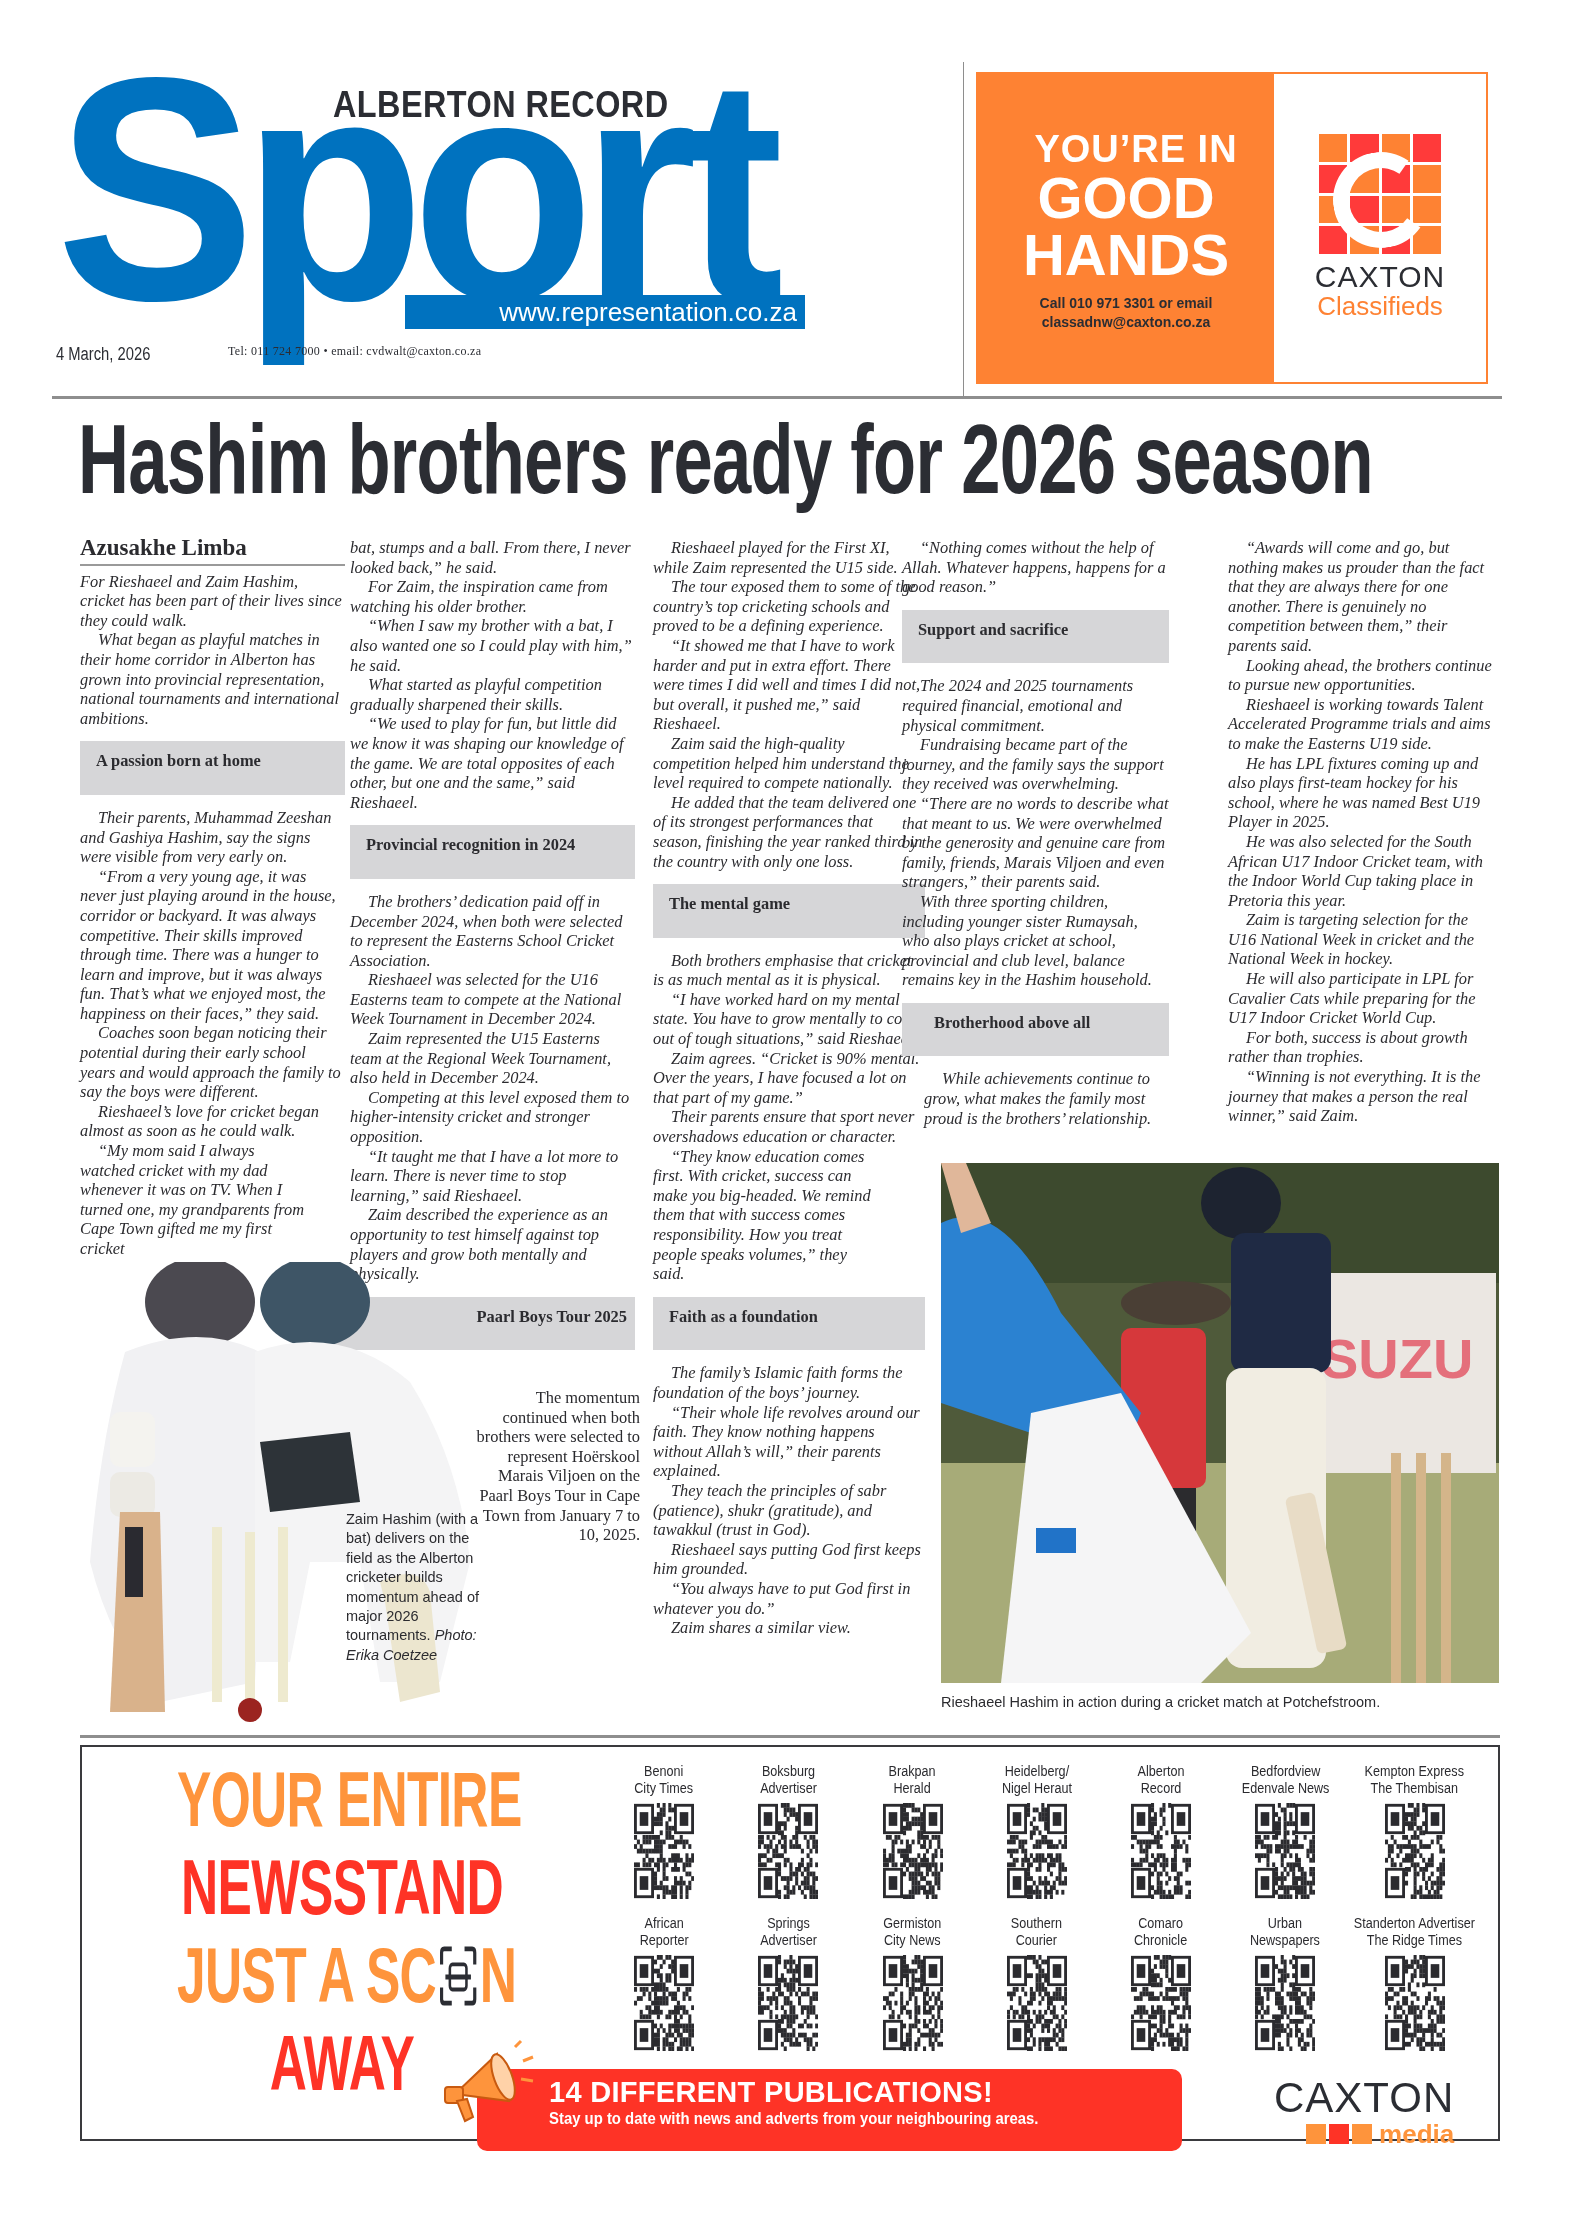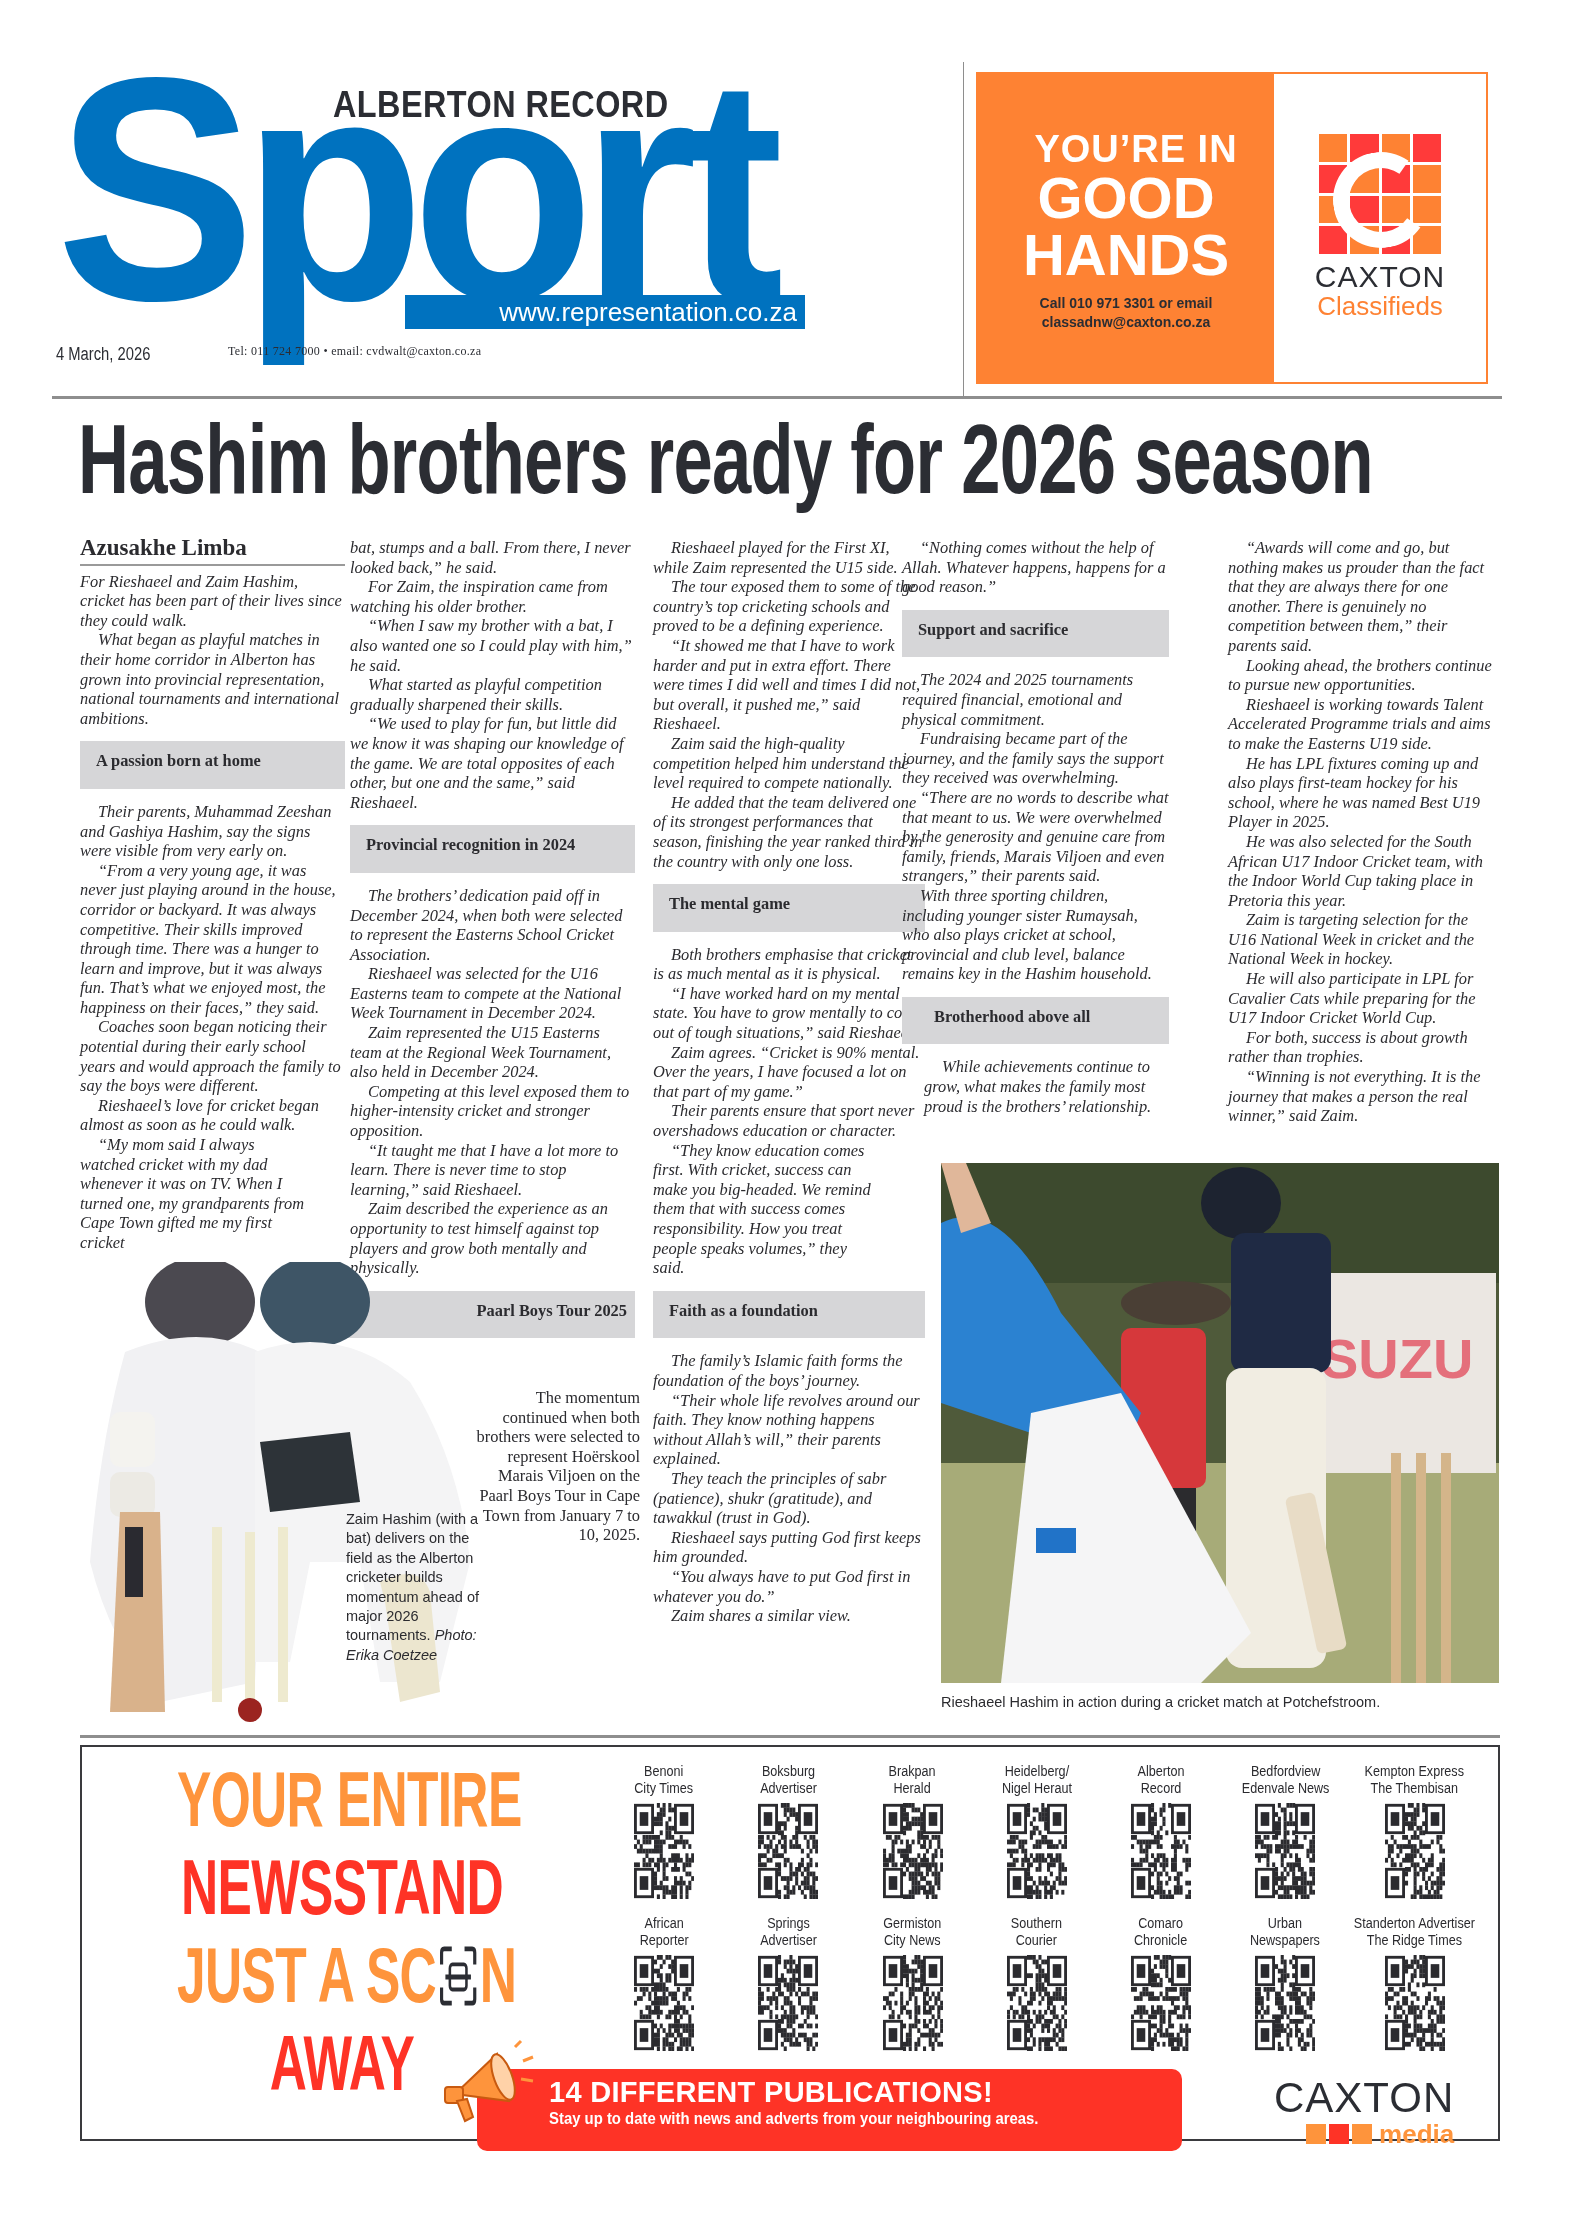--- a/index.html
+++ b/index.html
@@ -58,21 +58,21 @@
     font-family: "Liberation Sans", sans-serif; font-weight: 700;
     font-size: 98px; color: #2b2d33; letter-spacing: -1px; white-space: nowrap;
     transform: scaleX(0.72); transform-origin: left top; line-height: 1;
   }
 
   
   .col { position: absolute; font-size: 16.4px; line-height: 19.6px; color: #2b2b2f; }
   .col p { text-indent: 18px; font-style: italic; }
   .col p.noindent { text-indent: 0; }
   .byline { font-weight: 700; font-size: 23px; padding-bottom: 6px; border-bottom: 2px solid #9a9a9a; margin-bottom: 6px; }
-  .subhead { background: #d6d6d8; font-weight: 700; font-size: 16.4px; padding: 10px 0 18px 16px; margin: 13px 0 13px; font-family: Liberation Serif, serif; }
+  .subhead { background: #d6d6d8; font-weight: 700; font-size: 16.4px; padding: 10px 0 24px 16px; margin: 13px 0 13px; font-family: Liberation Serif, serif; }
   .col1 { left: 80px; top: 538px; width: 265px; }
   .col2 { left: 350px; top: 538px; width: 285px; }
   .col3 { left: 653px; top: 538px; width: 272px; }
   .col4 { left: 902px; top: 538px; width: 267px; }
   .col5 { left: 1228px; top: 538px; width: 268px; }
 
   
   .photo1 { position: absolute; left: 80px; top: 1262px; width: 500px; height: 470px; }
   .photo1 .bg { position: absolute; inset: 0; }
   .caption1 {

